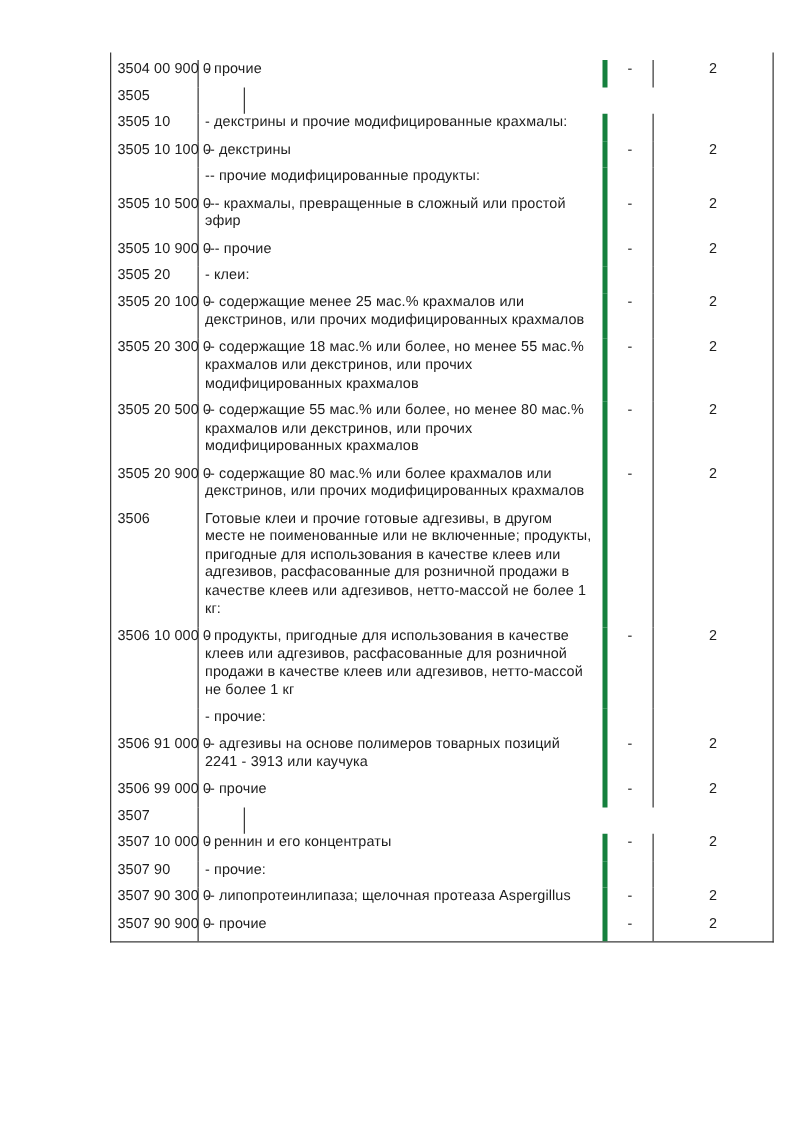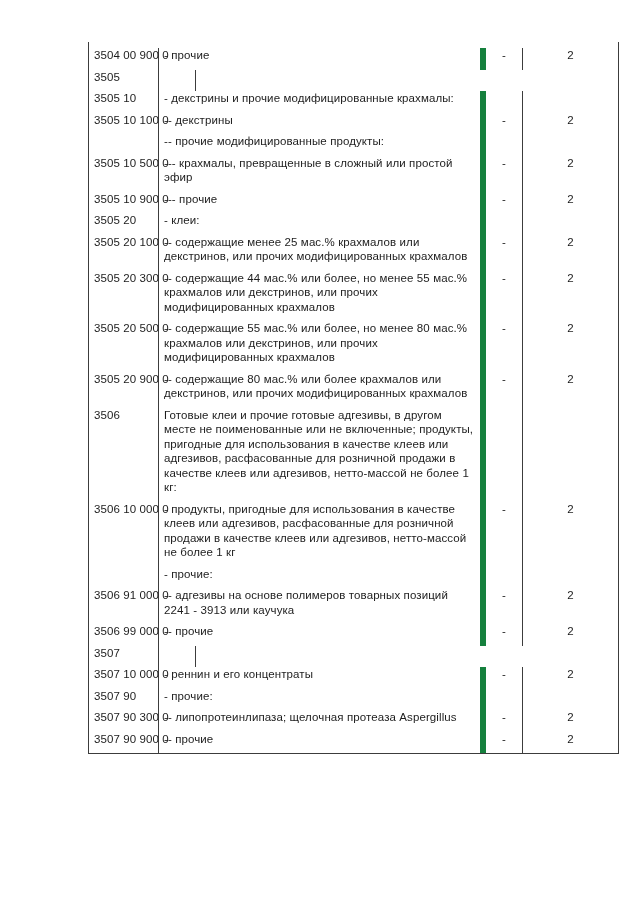--- a/index.html
+++ b/index.html
@@ -38,21 +38,21 @@
     padding: 0 5px 7px 5px;
     letter-spacing: 0.1px;
   }
   .cell.code {
     width: 70px;
     border-right: 1px solid #3c3c3c;
     white-space: nowrap;
   }
   .cell.desc {
     width: 327px;
-    border-right: 6px solid #15803d;
+    border-right: 4px solid #15803d;
   }
   .cell.unit {
     width: 37px;
     border-right: 1px solid #3c3c3c;
     text-align: center;
   }
   .cell.rate {
     width: 95px;
     text-align: center;
   }
@@ -119,21 +119,21 @@
 
   <div class="row">
     <div class="cell code">3505 20 100 0</div>
     <div class="cell desc">-- содержащие менее 25 мас.% крахмалов или декстринов, или прочих модифицированных крахмалов</div>
     <div class="cell unit">-</div>
     <div class="cell rate">2</div>
   </div>
 
   <div class="row">
     <div class="cell code">3505 20 300 0</div>
-    <div class="cell desc">-- содержащие 44 мас.% или более, но менее 55 мас.% крахмалов или декстринов, или прочих модифицированных крахмалов</div>
+    <div class="cell desc">-- содержащие 18 мас.% или более, но менее 55 мас.% крахмалов или декстринов, или прочих модифицированных крахмалов</div>
     <div class="cell unit">-</div>
     <div class="cell rate">2</div>
   </div>
 
   <div class="row">
     <div class="cell code">3505 20 500 0</div>
     <div class="cell desc">-- содержащие 55 мас.% или более, но менее 80 мас.% крахмалов или декстринов, или прочих модифицированных крахмалов</div>
     <div class="cell unit">-</div>
     <div class="cell rate">2</div>
   </div>

